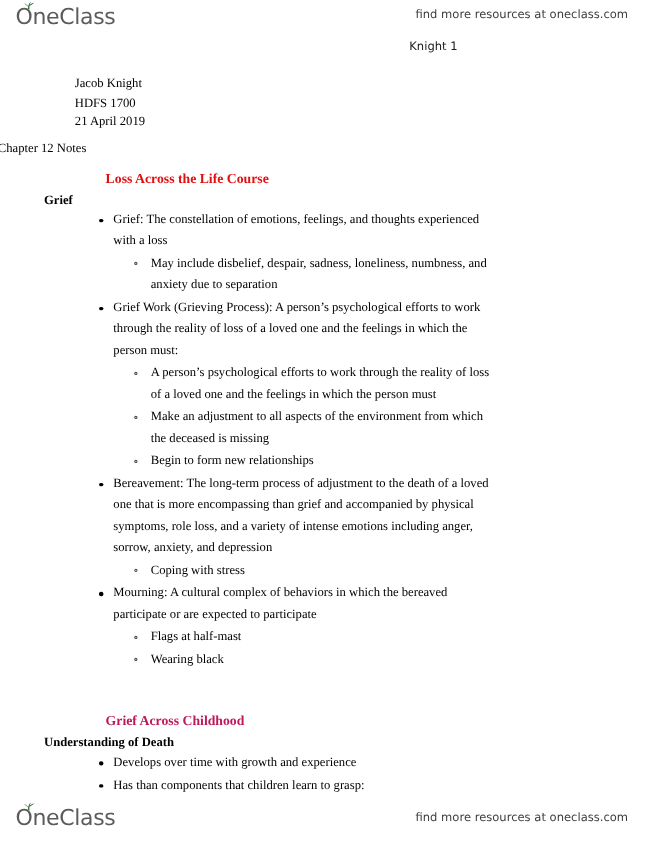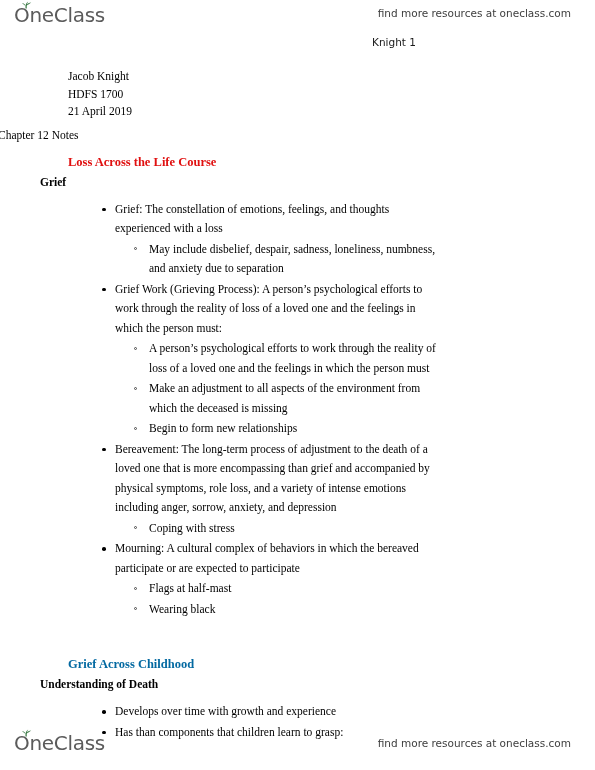--- a/index.html
+++ b/index.html
@@ -91,40 +91,40 @@
     margin-top: 8px;
     padding-right: 0;
     padding-left: 0;
     width: 595px;
     position: relative;
     left: 0;
   }
   .doc-title span { position: relative; left: -2px; }
 
   .section-heading {
-    padding-left: 68px;
+    padding-left: 96px;
     color: #e01010;
     font-weight: bold;
     font-size: 12.5px;
     margin-top: 14px;
     margin-bottom: 3px;
   }
   .section-heading.spaced-top { margin-top: 38px; }
 
   .sub-heading {
     padding-left: 40px;
     font-weight: bold;
     font-size: 11.5px;
     margin-top: 6px;
     margin-bottom: 3px;
   }
 
   ul.lvl {
     list-style: none;
-    margin: 12px;
+    margin: 0;
     padding: 0;
   }
   li.bullet {
     position: relative;
     font-size: 11.5px;
     line-height: 19.5px;
     margin-top: 1px;
   }
   li.bullet > .bullet-text { display: block; }
 
@@ -226,21 +226,21 @@
       <li class="bullet lvl2">
           <span class="bullet-text">Flags at half-mast</span>
         </li>
       <li class="bullet lvl2">
           <span class="bullet-text">Wearing black</span>
         </li>
     </ul>
   </div>
 
   <div>
-    <div class="section-heading spaced-top" style="color: #0369a1;">Grief Across Childhood</div>
+    <div class="section-heading spaced-top" style="color: #be185d;">Grief Across Childhood</div>
     <div class="sub-heading">Understanding of Death</div>
     <ul class="lvl">
       <li class="bullet lvl1">
           <span class="bullet-text">Develops over time with growth and experience</span>
         </li>
       <li class="bullet lvl1">
           <span class="bullet-text">Has than components that children learn to grasp:</span>
         </li>
     </ul>
   </div>

